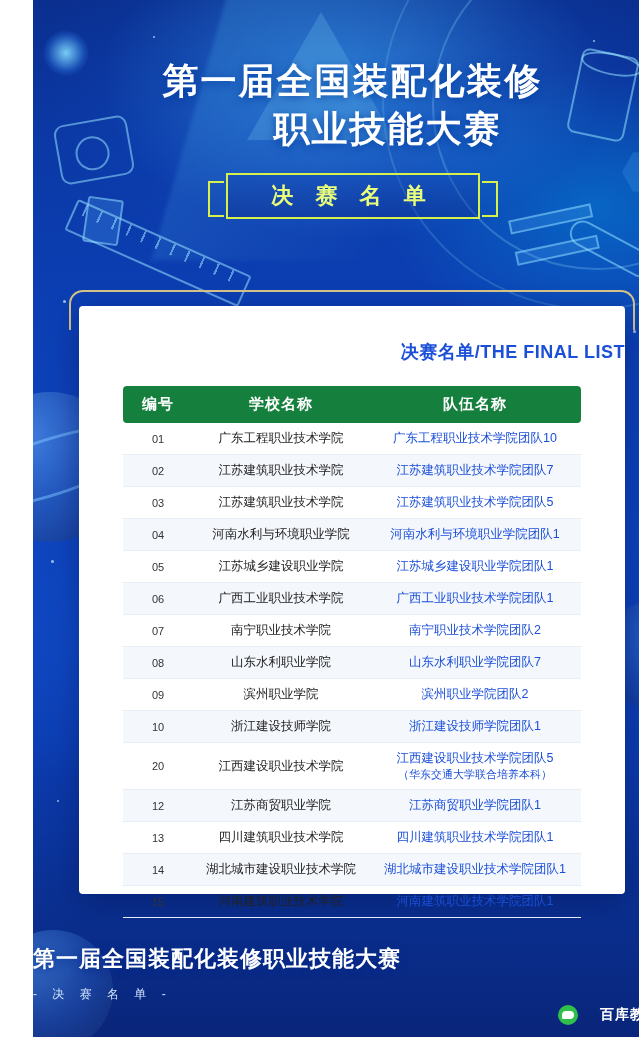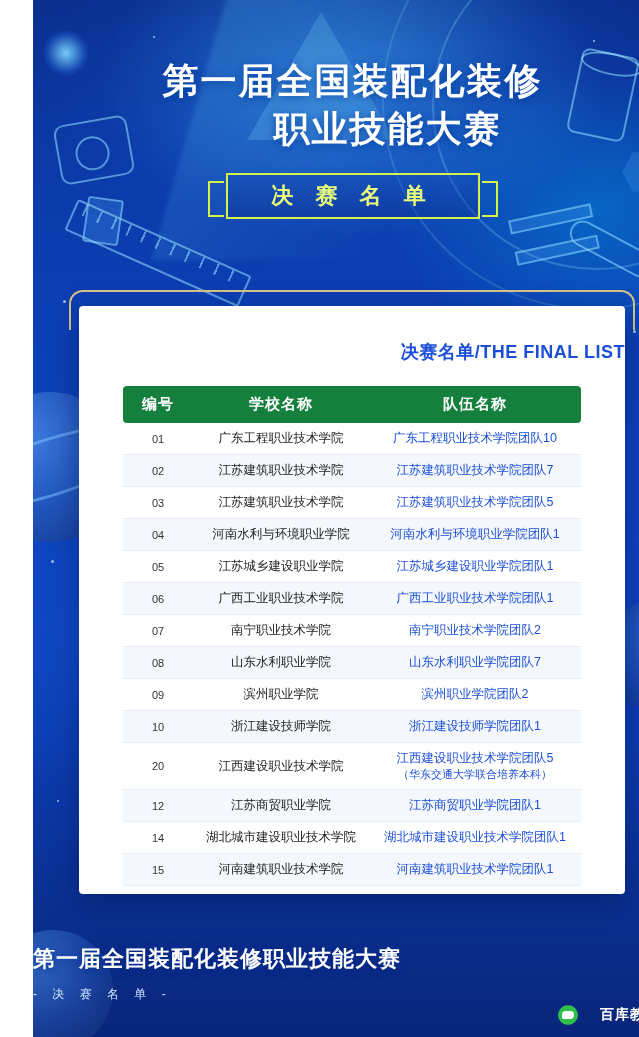--- a/index.html
+++ b/index.html
@@ -300,20 +300,25 @@
             <td class="col-no">20</td>
             <td class="col-school">江西建设职业技术学院</td>
             <td class="col-team">江西建设职业技术学院团队5<span class="sub">（华东交通大学联合培养本科）</span></td>
           </tr>
           <tr>
             <td class="col-no">12</td>
             <td class="col-school">江苏商贸职业学院</td>
             <td class="col-team">江苏商贸职业学院团队1</td>
           </tr>
           <tr>
+            <td class="col-no">13</td>
+            <td class="col-school">四川建筑职业技术学院</td>
+            <td class="col-team">四川建筑职业技术学院团队1</td>
+          </tr>
+          <tr>
             <td class="col-no">14</td>
             <td class="col-school">湖北城市建设职业技术学院</td>
             <td class="col-team">湖北城市建设职业技术学院团队1</td>
           </tr>
           <tr>
             <td class="col-no">15</td>
             <td class="col-school">河南建筑职业技术学院</td>
             <td class="col-team">河南建筑职业技术学院团队1</td>
           </tr>
         </tbody>

